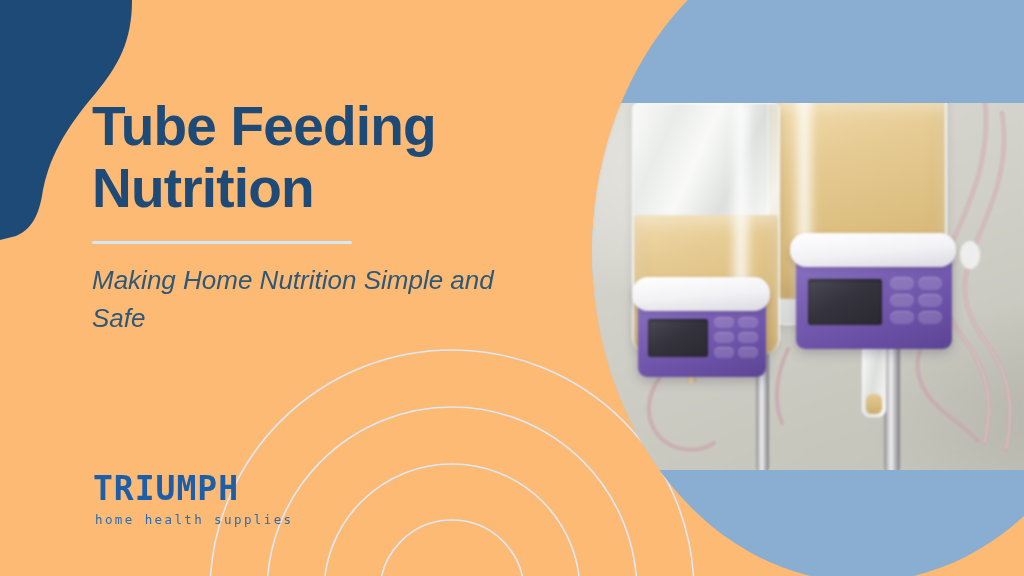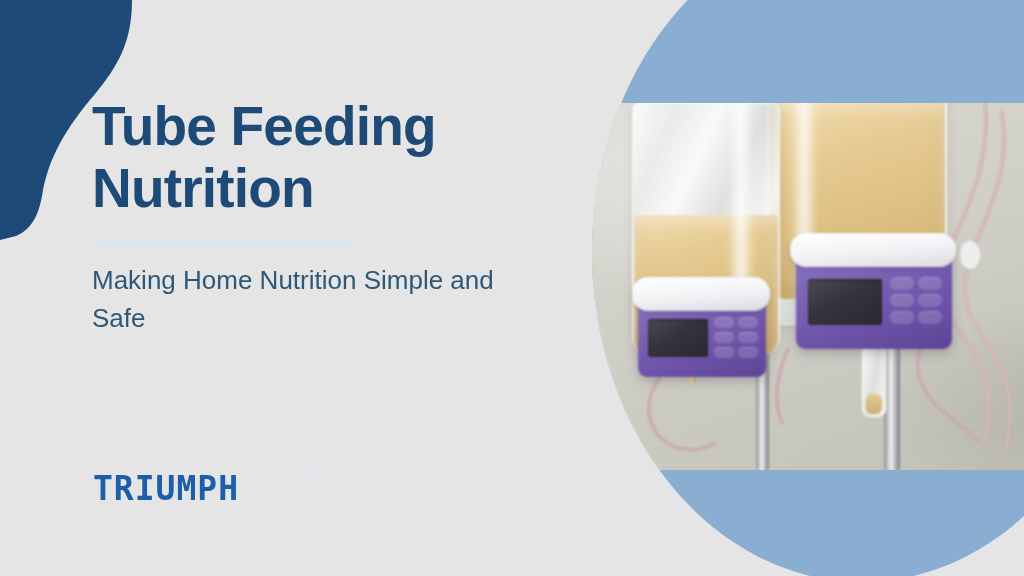--- a/index.html
+++ b/index.html
@@ -9,21 +9,21 @@
   }
   body {
     font-family: "Liberation Sans", sans-serif;
   }
 
   .slide {
     position: relative;
     width: 1024px;
     height: 576px;
     overflow: hidden;
-    background: #e5e5e5;
+    background: #fdba74;
   }
 
   
   .rings {
     position: absolute;
     left: 0;
     top: 0;
     width: 1024px;
     height: 576px;
     pointer-events: none;
@@ -244,20 +244,21 @@
     background: #D6E8F5;
     border-radius: 2px;
   }
   .subtitle {
     margin: 18px 0 0 0;
     font-size: 26px;
     line-height: 1.45;
     color: #2E5878;
     font-weight: normal;
     max-width: 430px;
+    font-style: italic;
   }
 
   
   .logo {
     position: absolute;
     left: 93px;
     top: 472px;
     width: 240px;
   }
   .logo-word {
@@ -376,15 +377,16 @@
     <h1 class="title">
       <span>Tube Feeding</span><br>
       <span>Nutrition</span>
     </h1>
     <div class="divider"></div>
     <p class="subtitle">Making Home Nutrition Simple and Safe</p>
   </div>
 
   <div class="logo">
     <div class="logo-word">TRIUMPH</div>
+    <div class="logo-tag">home health supplies</div>
   </div>
 
 </div>
 
 </body></html>

